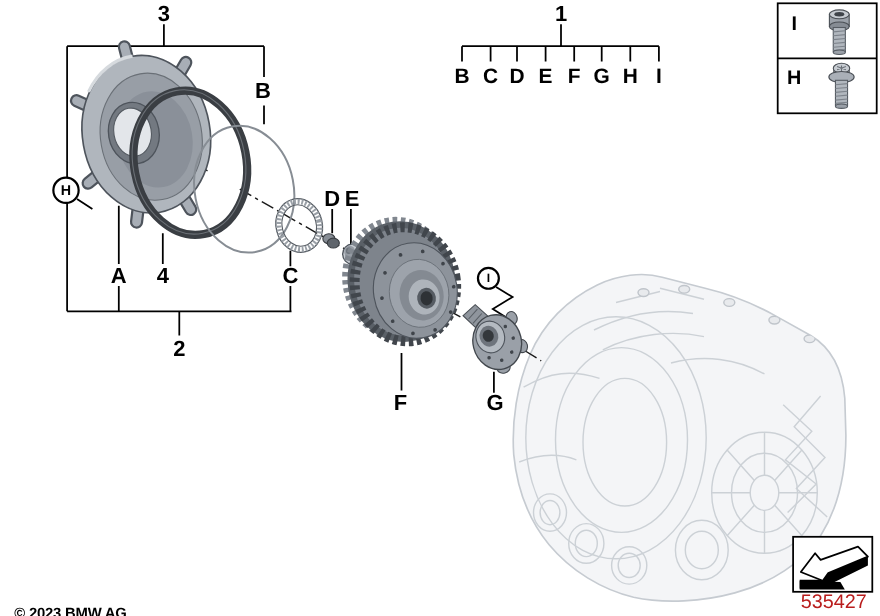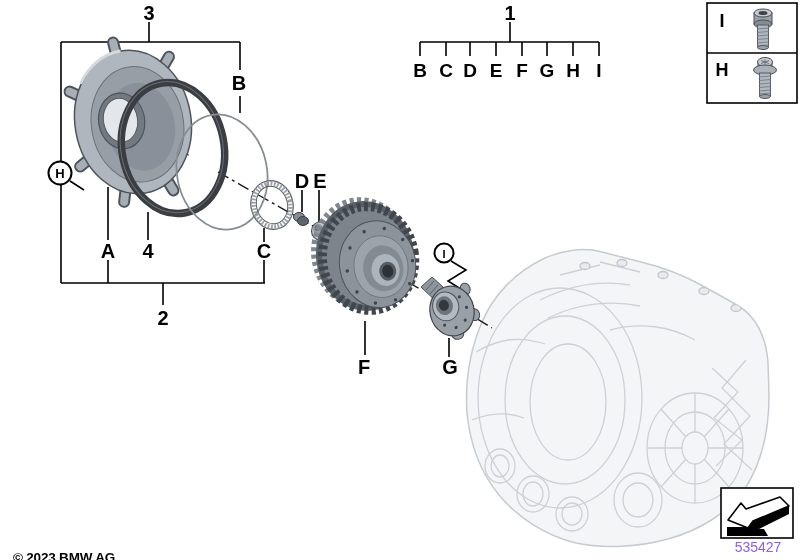--- a/index.html
+++ b/index.html
@@ -22,21 +22,21 @@
     font-weight:700;color:#000;
   }
   #circ-h{width:21px;height:21px;font-size:13px;}
   #circ-i{width:17px;height:17px;font-size:11px;}
   #copyright{
     position:absolute;left:13px;top:539px;transform:none;
     font-size:13.5px;font-weight:700;letter-spacing:-0.2px;margin-top:12px;
   }
   #drawing-number{
     position:absolute;left:758px;top:547px;
-    font-size:14px;font-weight:400;color:#8b5cf6;
+    font-size:18px;font-weight:400;color:#b91c1c;
   }
 </style>
 </head>
 <body>
 
 <div id="stage">
 
   <svg id="art" width="800" height="560" viewBox="0 0 800 560">
 
     <g>

